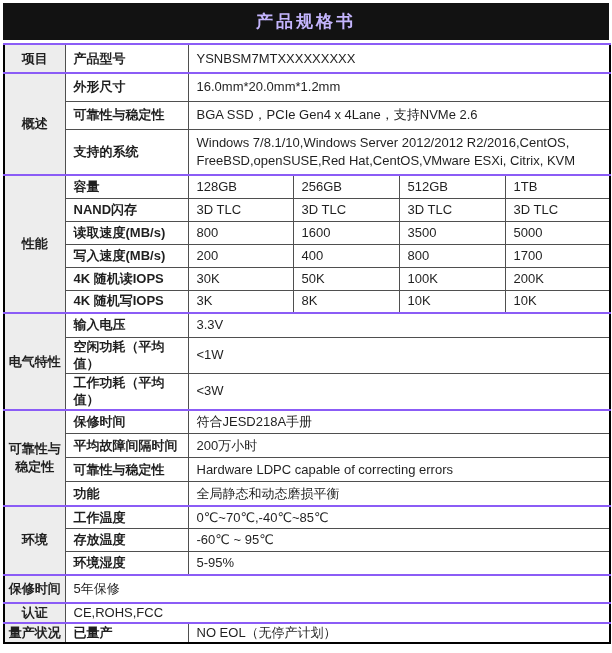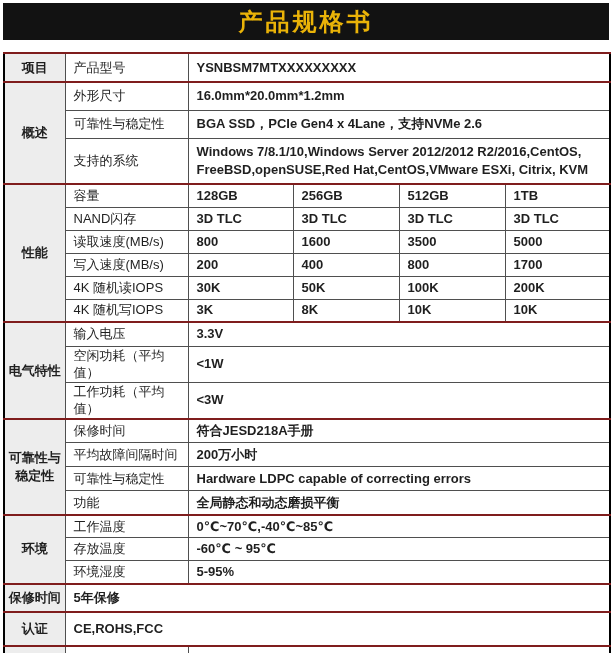--- a/index.html
+++ b/index.html
@@ -5,53 +5,53 @@
   * { box-sizing: border-box; }
   html, body { margin: 0; padding: 0; background: #ffffff; }
   body {
     width: 612px; height: 653px;
     font-family: "Liberation Sans", "DejaVu Sans", sans-serif;
     color: #1c1c1c;
   }
   .sheet { width: 612px; height: 653px; padding: 3px 3px 5px 3px; }
 
   .title-bar {
-    height: 37px; background: #121212; color: #eab308;
+    height: 37px; background: #121212; color: #c4b5fd;
     display: flex; align-items: center; justify-content: center;
-    font-size: 24px; font-weight: bold; letter-spacing: 3px;
-    margin-bottom: 12px;
+    font-size: 17px; font-weight: bold; letter-spacing: 3px;
+    margin-bottom: 3px;
   }
 
   table.spec-table {
     border-collapse: collapse; table-layout: fixed;
     width: 606px; font-size: 13px; color: #1f1f1f;
     border: 2px solid #000000;
   }
   td {
     border: 1px solid #4f4f4f;
     padding: 0 8px;
     overflow: hidden;
     vertical-align: middle;
     line-height: 1.35;
   }
-  tr.gs > td { border-top: 2px solid #7f1d1d; }
+  tr.gs > td { border-top: 2px solid #8b5cf6; }
 
   td.gname {
     background: #ededed; text-align: center;
     font-weight: 600; padding: 0 2px;
   }
-  td.lbl { font-weight: 400; margin-left: 36px; }
-  td.val { font-weight: 700; }
+  td.lbl { font-weight: 700; margin-left: 36px; }
+  td.val { font-weight: 400; }
   .val-line { white-space: nowrap; }
 
   tr.h23 { height: 23px; }
   tr.h24 { height: 24px; }
   tr.h28 { height: 28px; }
   tr.h29 { height: 29px; }
-  tr.h30 { height: 34px; }
+  tr.h30 { height: 20px; }
   tr.h42 { height: 46px; }
 
   col.c1 { width: 61px; }
   col.c2 { width: 123px; }
   col.c3 { width: 105px; }
   col.c4 { width: 106px; }
   col.c5 { width: 106px; }
   col.c6 { width: 105px; }
 </style>
 </head>

